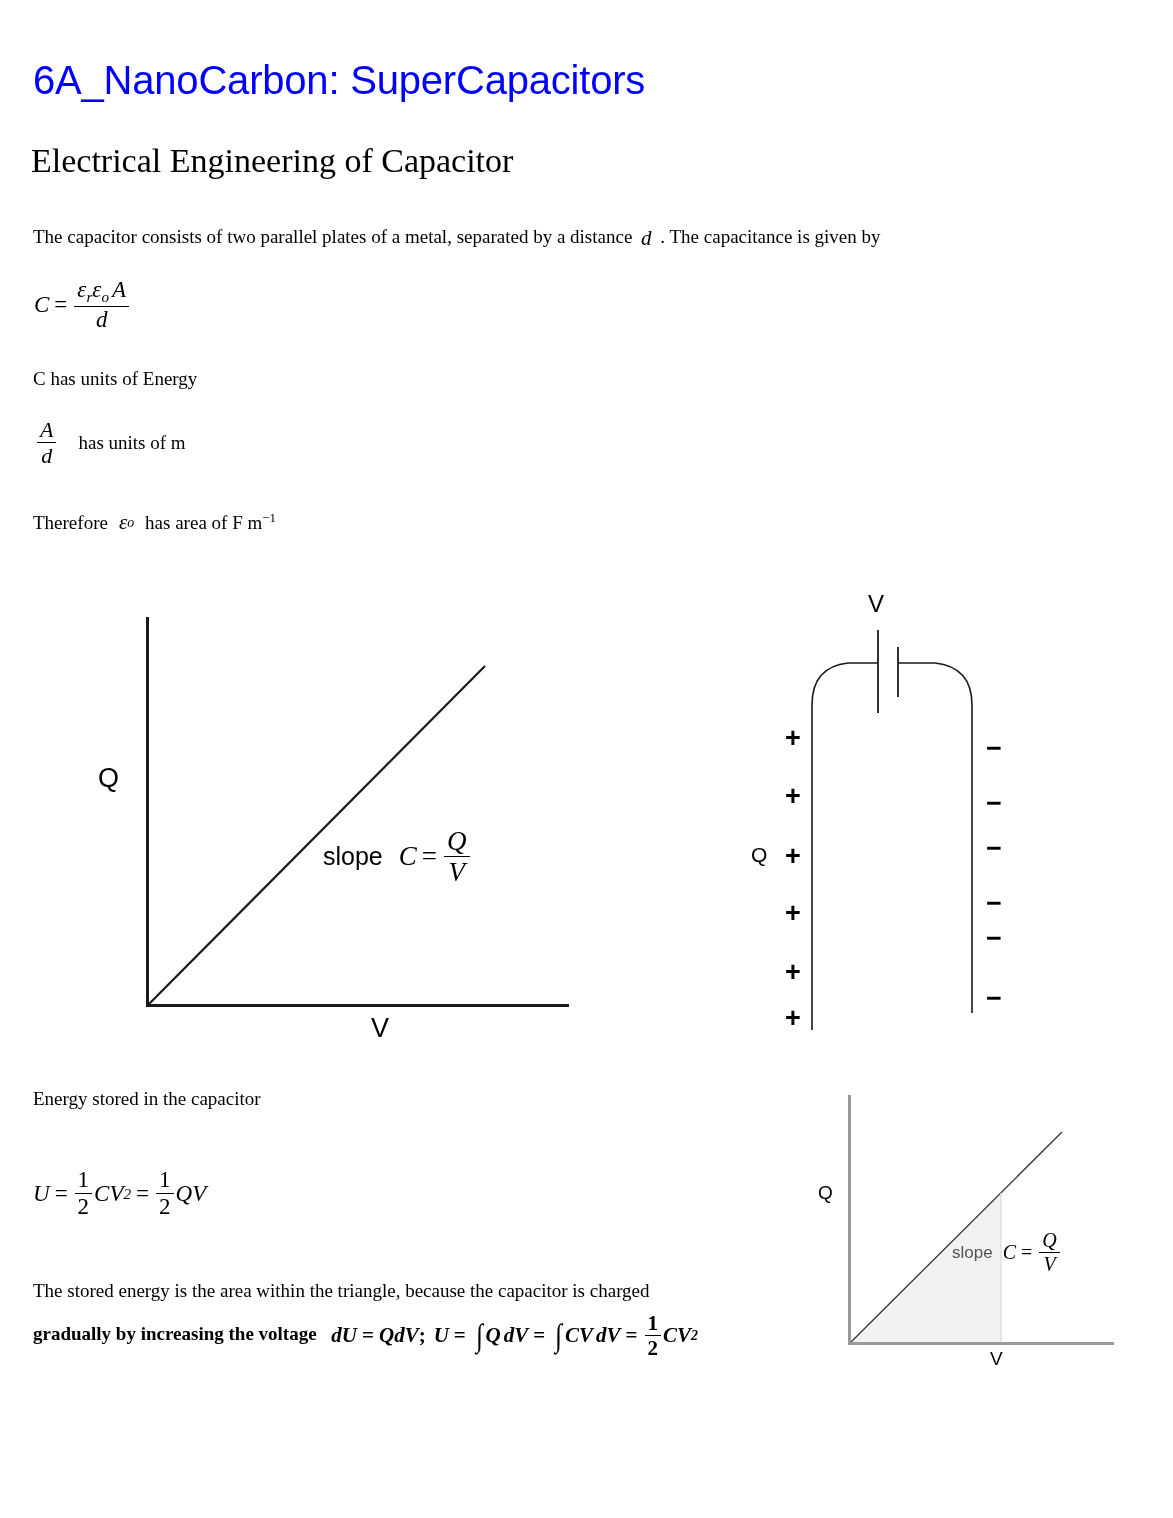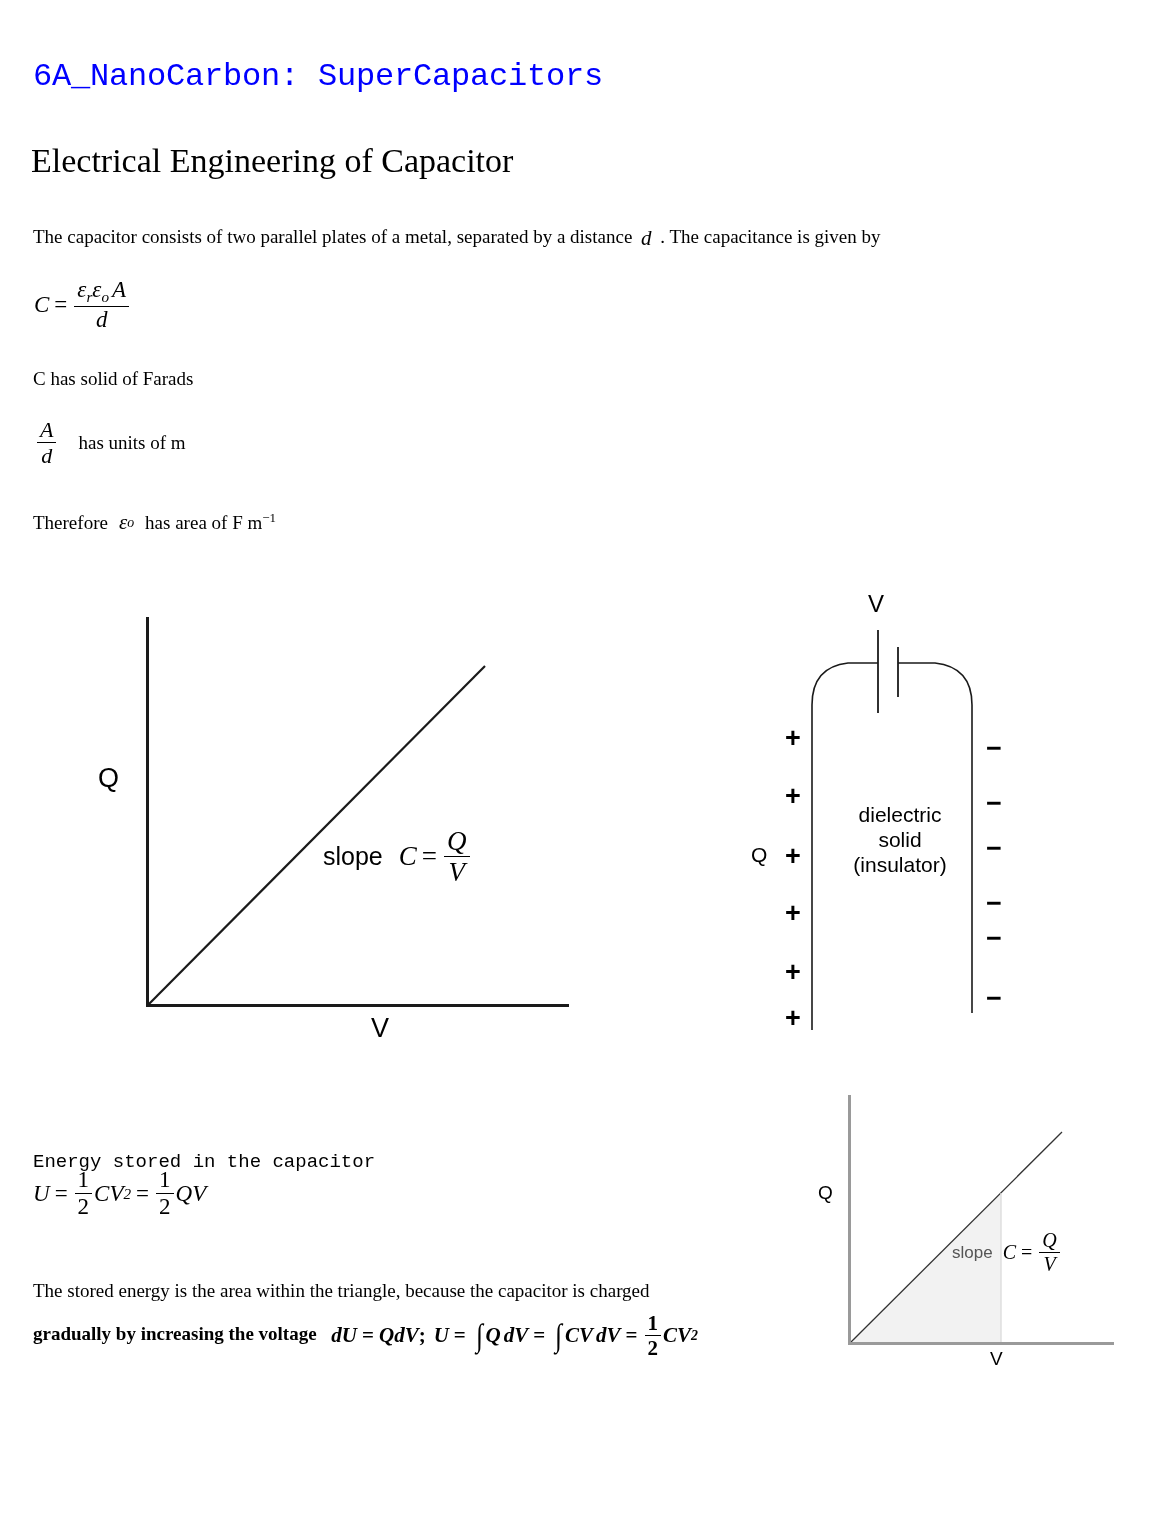--- a/index.html
+++ b/index.html
@@ -14,22 +14,22 @@
     overflow: hidden;
     font-family: "Liberation Serif", serif;
     color: #000000;
   }
 
   
   #doc-title {
     position: absolute;
     left: 33px;
     top: 58px;
-    font-family: Liberation Mono, monospace;
-    font-size: 32px;
+    font-family: Liberation Sans, sans-serif;
+    font-size: 40px;
     font-weight: normal;
     color: #0000ff;
     white-space: nowrap;
     letter-spacing: -0.2px;
   }
   #section-heading {
     position: absolute;
     left: 31px;
     top: 142px;
     font-family: "Liberation Serif", serif;
@@ -41,21 +41,21 @@
   
   .para {
     position: absolute;
     font-family: "Liberation Serif", serif;
     font-size: 19px;
     line-height: 1.3;
     white-space: nowrap;
   }
   #para-intro  { left: 33px; top: 225px; }
   #para-farads { left: 33px; top: 367px; }
-  #para-energy { left: 33px; top: 1150px; font-family: Liberation Mono, monospace; }
+  #para-energy { left: 33px; top: 1087px; }
   #para-stored1{ left: 33px; top: 1255px; margin-top: 24px; }
   #para-stored2{ left: 33px; top: 1312px; font-weight: bold; }
 
   
   .math {
     font-family: "Liberation Serif", serif;
     font-style: italic;
     font-size: 21px;
     display: inline-flex;
     align-items: center;
@@ -306,21 +306,21 @@
     <span class="op">=</span>
     <span class="frac">
       <span class="num">
         <span>ε</span><span class="sub">r</span><span>ε</span><span class="sub">o</span><span style="margin-left:3px;">A</span>
       </span>
       <span class="den">d</span>
     </span>
   </span>
 </div>
 
-<div class="para" id="para-farads">C has solid of Farads</div>
+<div class="para" id="para-farads">C has units of Energy</div>
 
 <div id="line-ad">
   <span class="math" style="font-size:22px;">
     <span class="frac">
       <span class="num">A</span>
       <span class="den">d</span>
     </span>
   </span>
   <span class="txt">has units of m</span>
 </div>
@@ -366,25 +366,20 @@
 
     <path d="M 168 78 L 205 78 Q 242 82 242 120 L 242 428" fill="none" stroke="#1a1a1a" stroke-width="1.6"></path>
 
     <line x1="148" y1="45" x2="148" y2="128" stroke="#1a1a1a" stroke-width="1.8"></line>
 
     <line x1="168" y1="62" x2="168" y2="112" stroke="#1a1a1a" stroke-width="1.8"></line>
   </svg>
 
   <div class="lbl-q-left">Q</div>
 
-  <div class="dielectric-text">
-    <div>dielectric</div>
-    <div>solid</div>
-    <div>(insulator)</div>
-  </div>
 
   <div id="plus-signs">
       <div class="sign" style="left: 55px; top: 140px;">+</div>
       <div class="sign" style="left: 55px; top: 198px;">+</div>
       <div class="sign" style="left: 55px; top: 258px;">+</div>
       <div class="sign" style="left: 55px; top: 315px;">+</div>
       <div class="sign" style="left: 55px; top: 374px;">+</div>
       <div class="sign" style="left: 55px; top: 420px;">+</div>
     </div>
   <div id="minus-signs">

